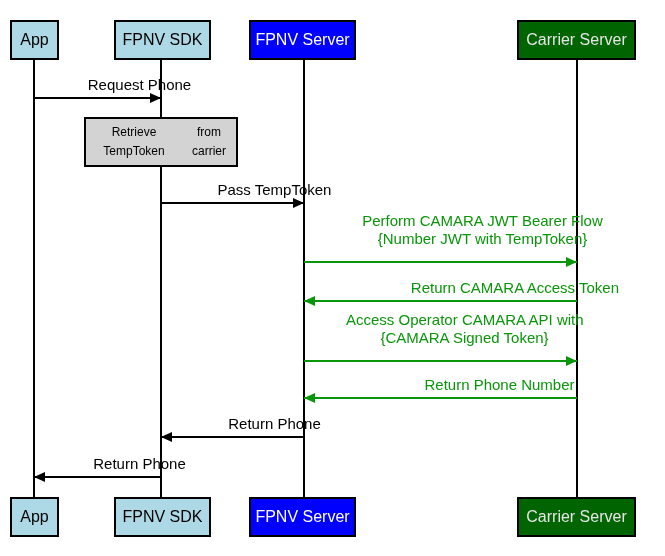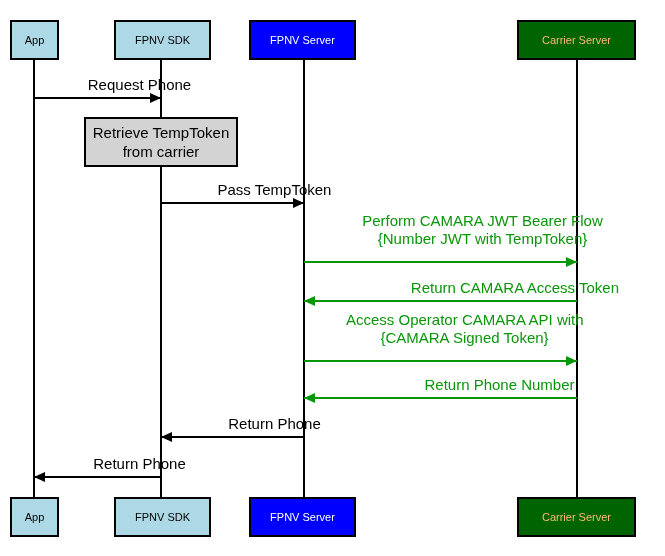--- a/index.html
+++ b/index.html
@@ -20,39 +20,39 @@
     background: #000;
   }
   .actor {
     position: absolute;
     box-sizing: border-box;
     height: 40px;
     border: 2px solid #000;
     display: flex;
     align-items: center;
     justify-content: center;
-    font-size: 11px;
+    font-size: 16px;
     white-space: nowrap;
   }
   .actor.light { background: #add8e6; color: #000; }
   .actor.blue  { background: #0000fe; color: #fff; }
-  .actor.dgreen{ background: #006400; color: #fdba74; }
+  .actor.dgreen{ background: #006400; color: #e5e5e5; }
 
   .note {
     position: absolute;
     left: 84px; top: 117px;
     width: 154px; height: 50px;
     box-sizing: border-box;
     background: #d3d3d3;
     border: 2px solid #000;
     display: flex;
-    flex-direction: column;
+    flex-direction: row;
     align-items: center;
     justify-content: center;
-    font-size: 15px;
+    font-size: 12px;
     line-height: 19px;
     text-align: center;
   }
 
   .lbl {
     position: absolute;
     text-align: center;
     font-size: 15px;
     line-height: 18px;
     white-space: nowrap;

